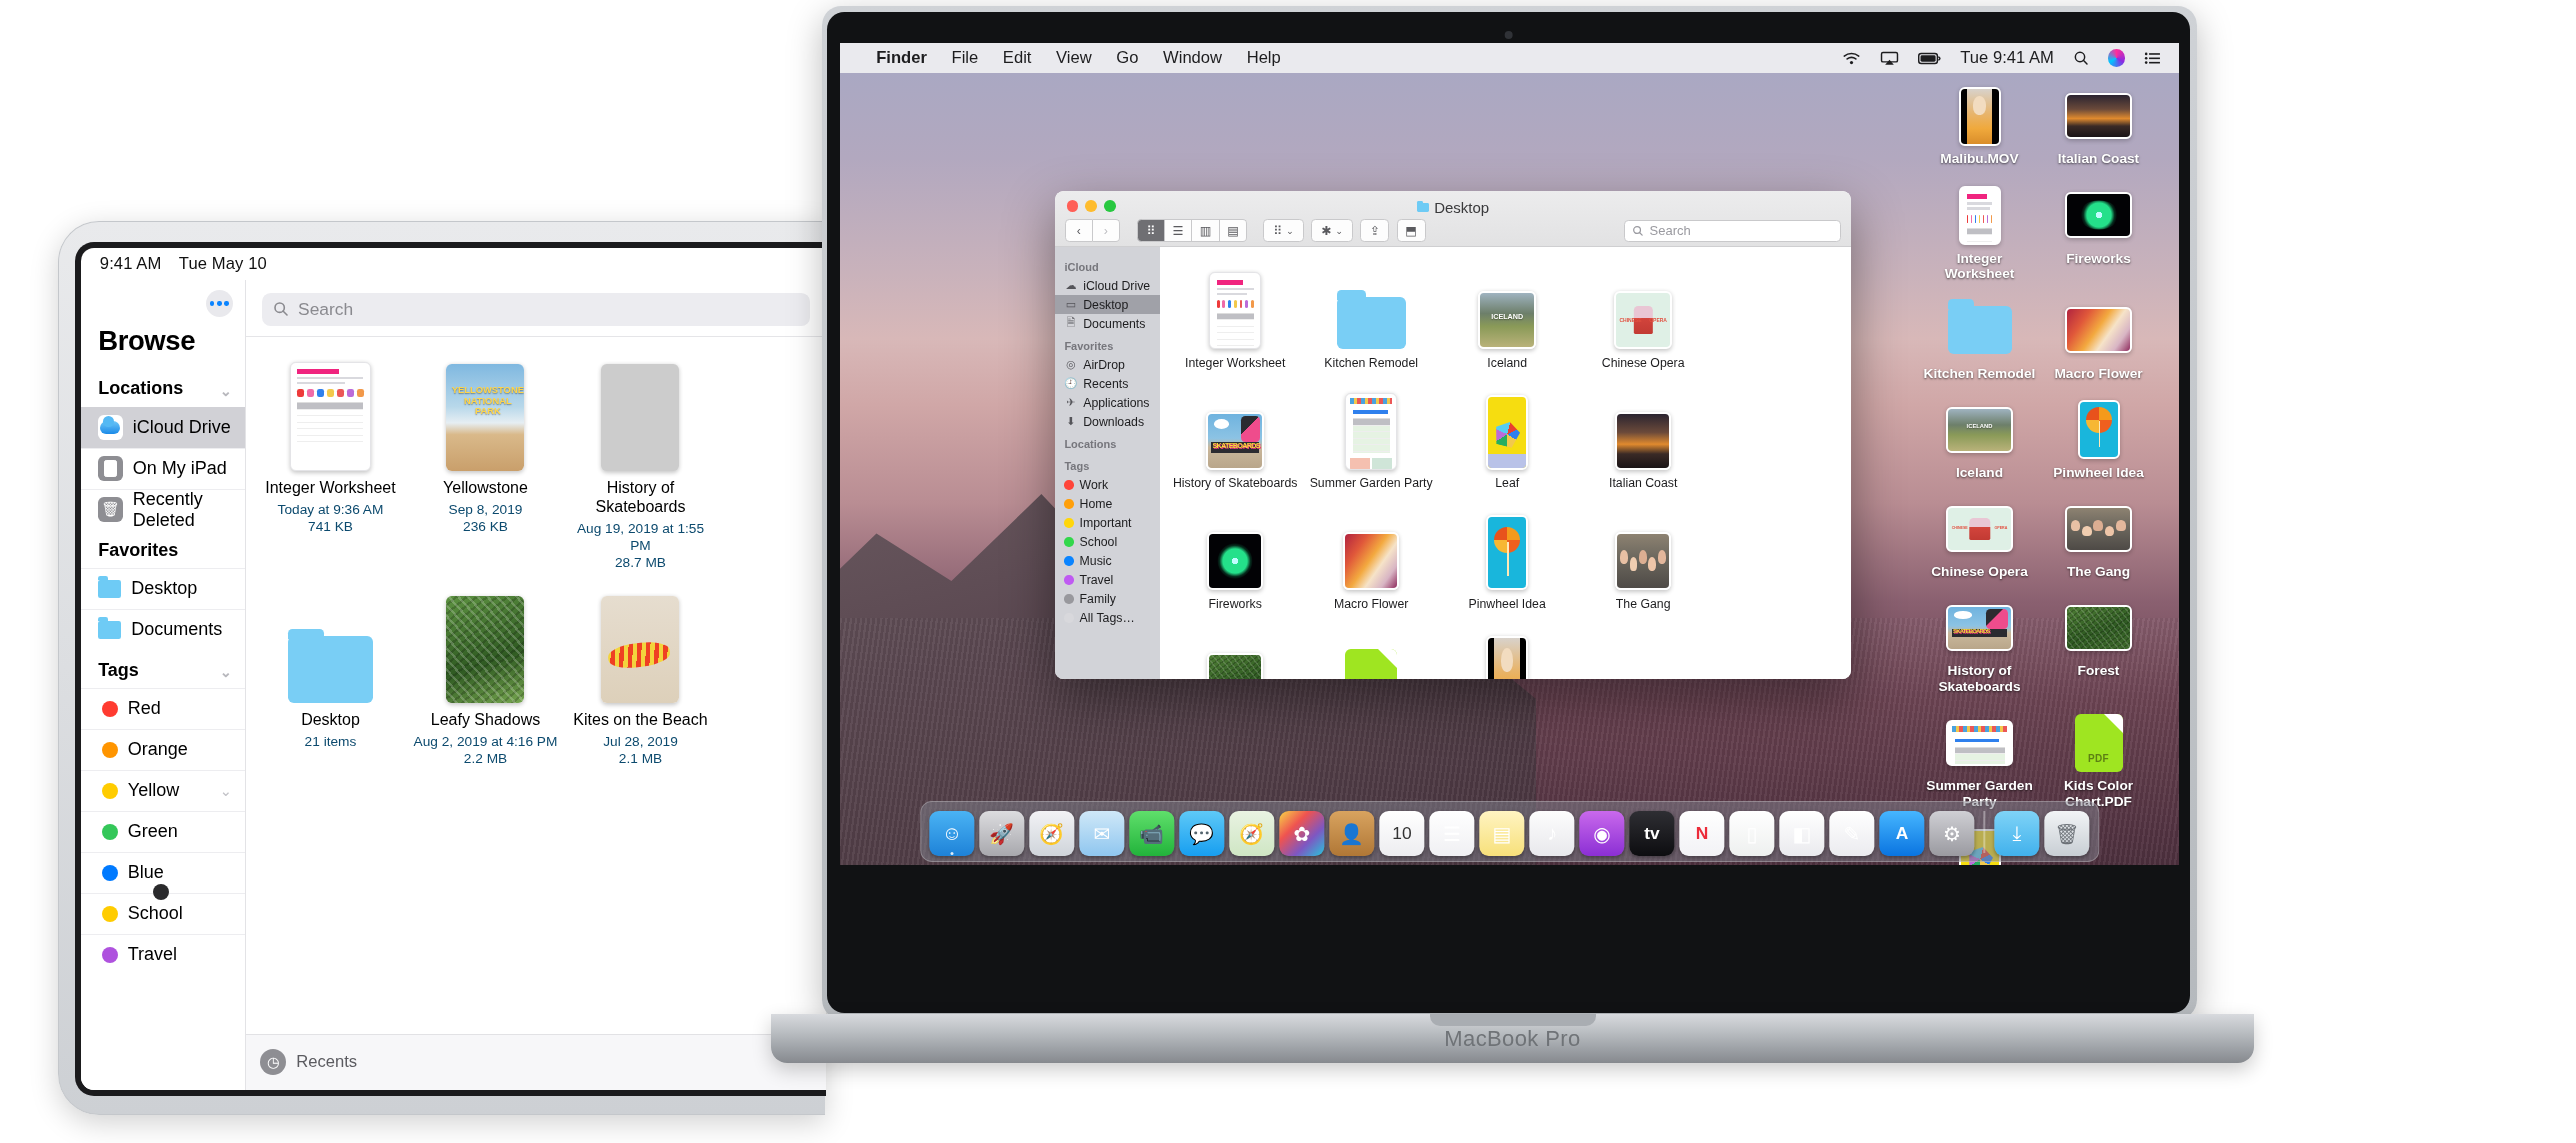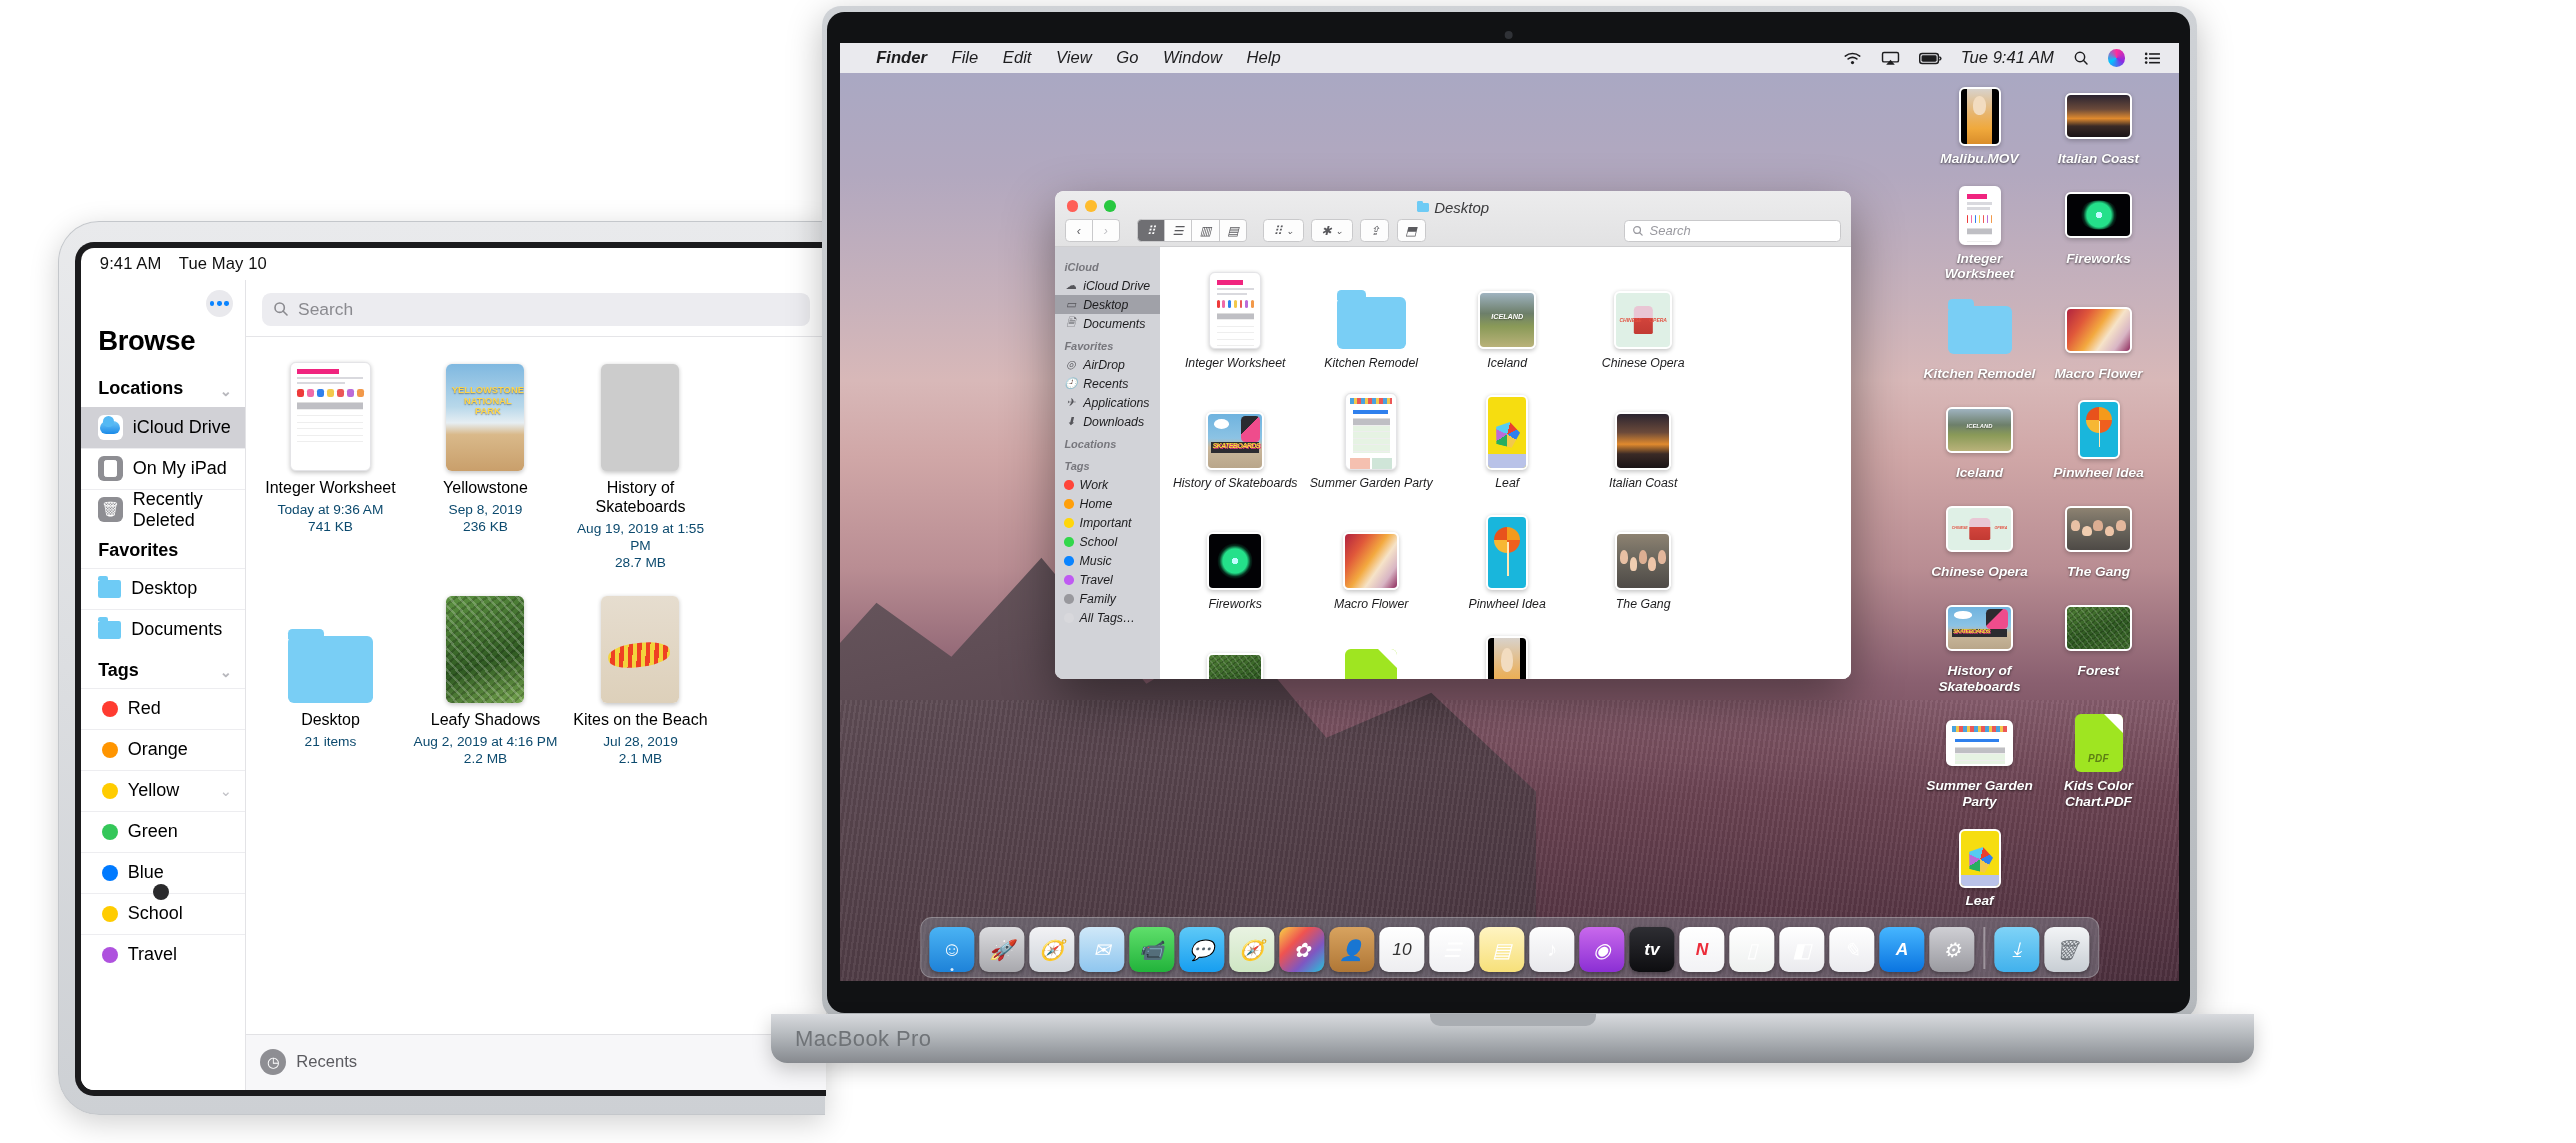--- a/index.html
+++ b/index.html
@@ -86,31 +86,31 @@
   
   .mbp { position:absolute; left:771px; top:0px; width:1483px; height:1064px; }
   .mbp-lid { position:absolute; left:51px; top:5.8px; width:1375px; height:1013px;
     background:#b8bcc0; border-radius:19px; padding:0;
     background:linear-gradient(180deg,#cfd2d6,#b5b9bd);
     box-shadow:0 10px 35px rgba(0,0,0,.26); }
   .mbp-bezel { position:absolute; left:56px; top:11.6px; width:1363px; height:1001px;
     background:#111214; border-radius:17.4px; }
   .mbp-cam { position:absolute; left:50%; top:19px; transform:translateX(-50%);
     width:8.7px; height:8.7px; border-radius:50%; background:#303237; }
-  .mbp-screen { position:absolute; left:69px; top:43px; width:1339px; height:938px;
+  .mbp-screen { position:absolute; left:69px; top:43px; width:1339px; height:822px;
     overflow:hidden; background:linear-gradient(180deg,
       #a7a8c4 0%, #b2a8bf 14%, #c9b2bb 28%, #d8b8b8 36%,
-      #d0a7a7 44%, #b98d93 56%, #8a6070 68%, #6b4352 80%, #4c2f3d 100%);font-style:italic; }
+      #d0a7a7 44%, #b98d93 56%, #8a6070 68%, #6b4352 80%, #4c2f3d 100%); }
   .mbp-base { position:absolute; left:0; top:1014px; width:1483px; height:49px;
     background:linear-gradient(180deg,#d8dade 0%,#b9bdc1 38%,#9ea2a7 70%,#86898e 100%);
     border-radius:0 0 16px 16px; box-shadow:0 7.2px 19px rgba(0,0,0,.2); }
   .mbp-notch { position:absolute; left:50%; top:0; transform:translateX(-50%);
     width:166px; height:11.6px; background:#a9adb2; border-radius:0 0 10px 10px; }
-  .mbp-label { position:absolute; left:0; top:1026px; width:1483px; text-align:left;
-    font-size:22px; color:#6f7377; letter-spacing:0.4px;margin-left:24px; }
+  .mbp-label { position:absolute; left:0; top:1026px; width:1483px; text-align:center;
+    font-size:22px; color:#6f7377; letter-spacing:0.4px; }
 
   
   .wall-mtn { position:absolute; left:-4%; top:52%; width:56%; height:48%;
     background:linear-gradient(165deg,#6a5a60 0%,#5a4750 40%,#47333d 100%);
     clip-path:polygon(0 38%,12% 16%,22% 28%,34% 6%,48% 34%,60% 22%,72% 46%,86% 36%,100% 58%,100% 100%,0 100%); }
   .wall-sea { position:absolute; left:0; bottom:0; width:100%; height:30%;
     background:repeating-linear-gradient(98deg, rgba(255,255,255,.05) 0 2.2px, rgba(0,0,0,.05) 2.2px 5px); }
 
   
   .mb { position:absolute; left:0; top:0; width:100%; height:30px;

